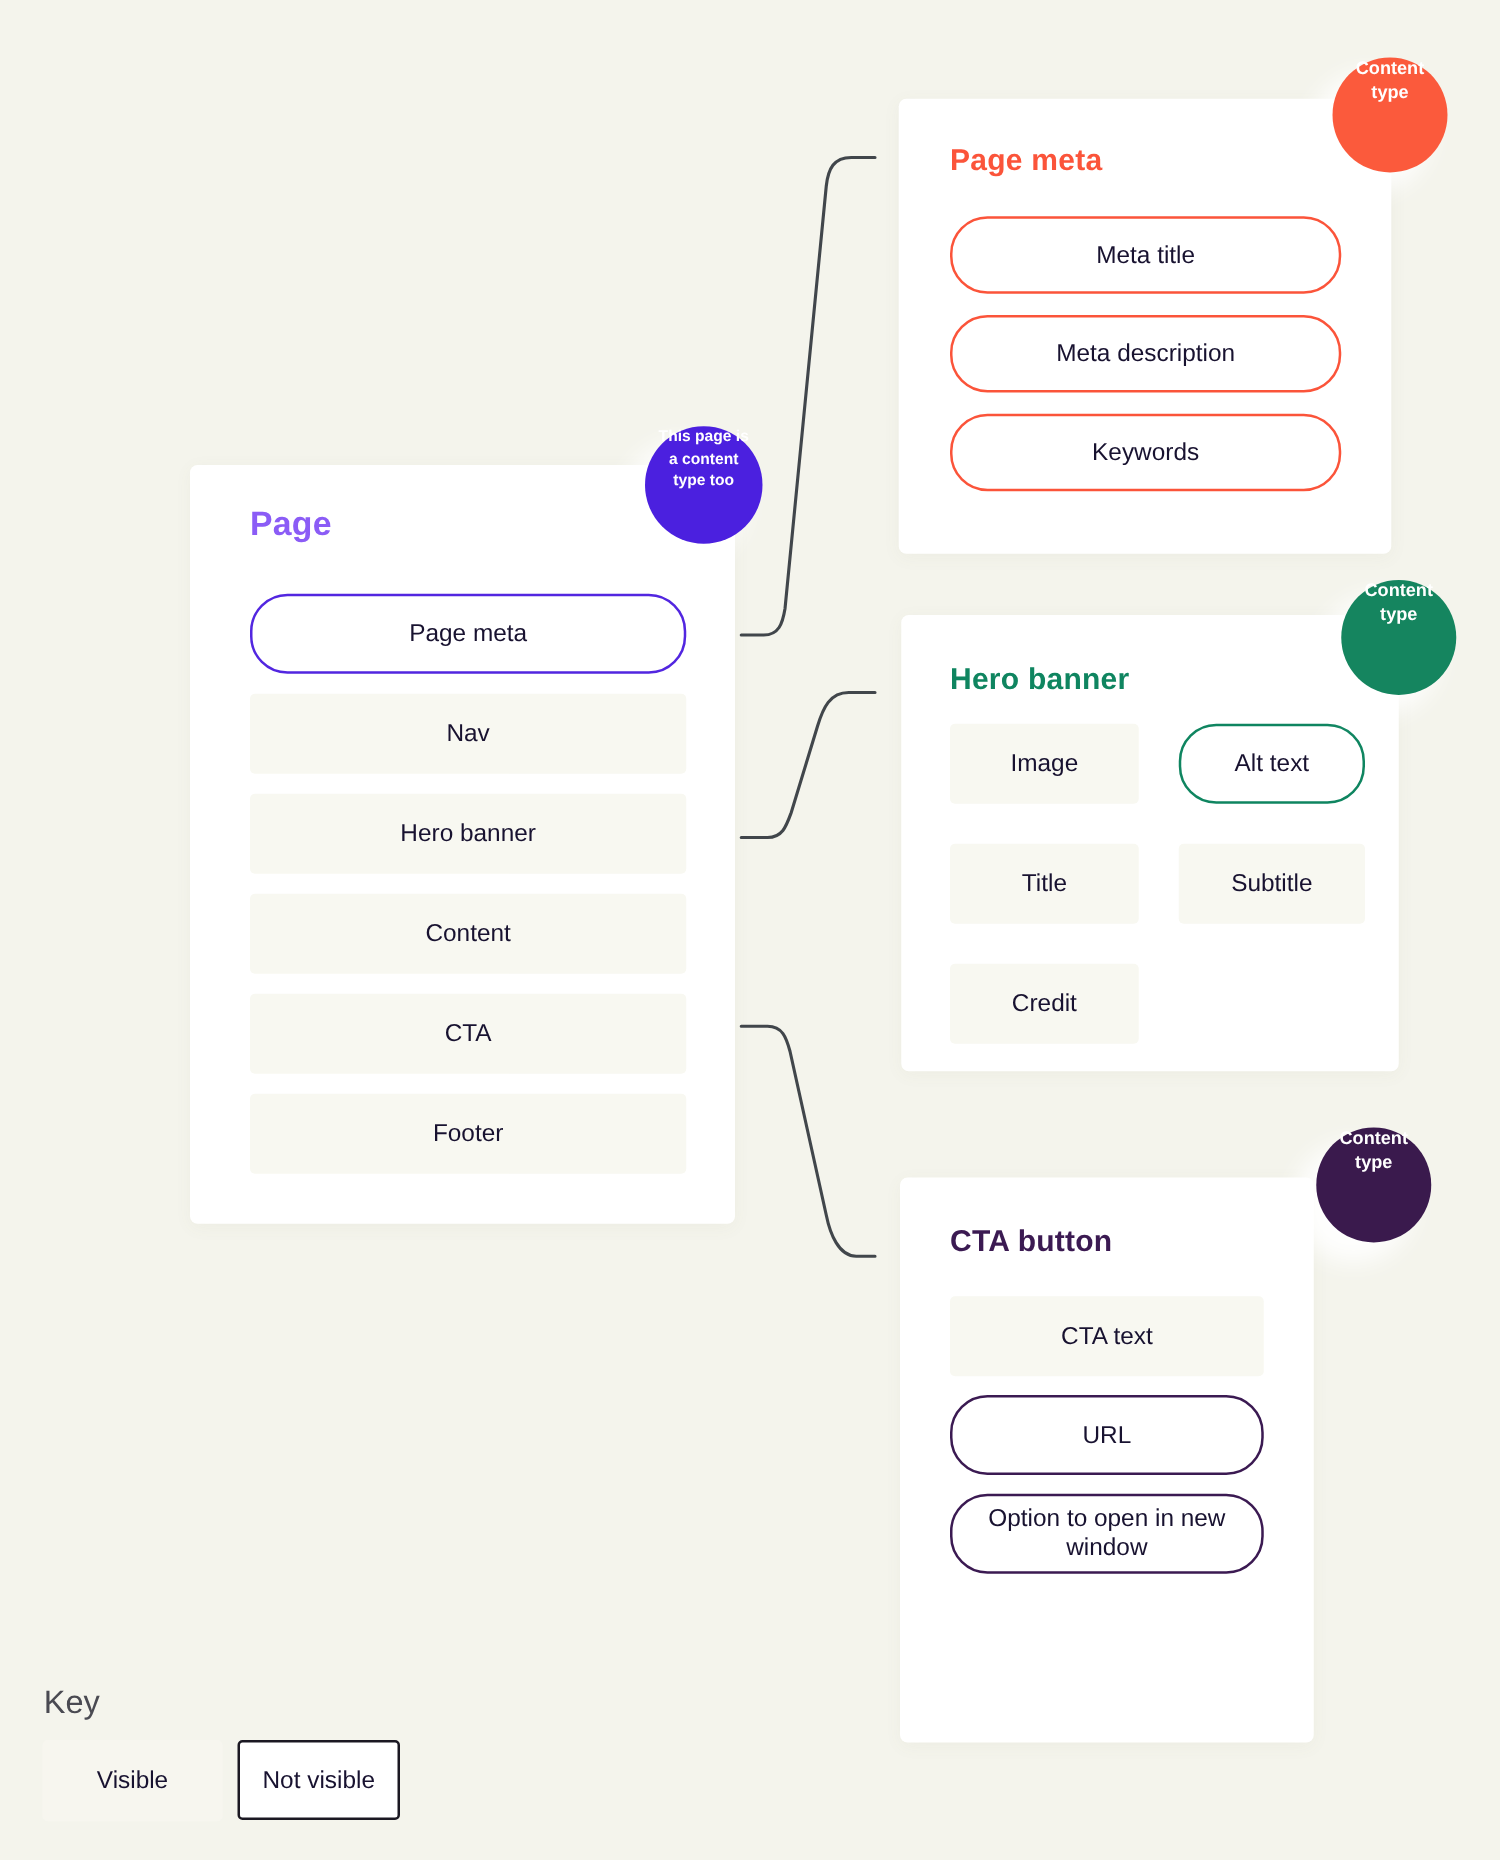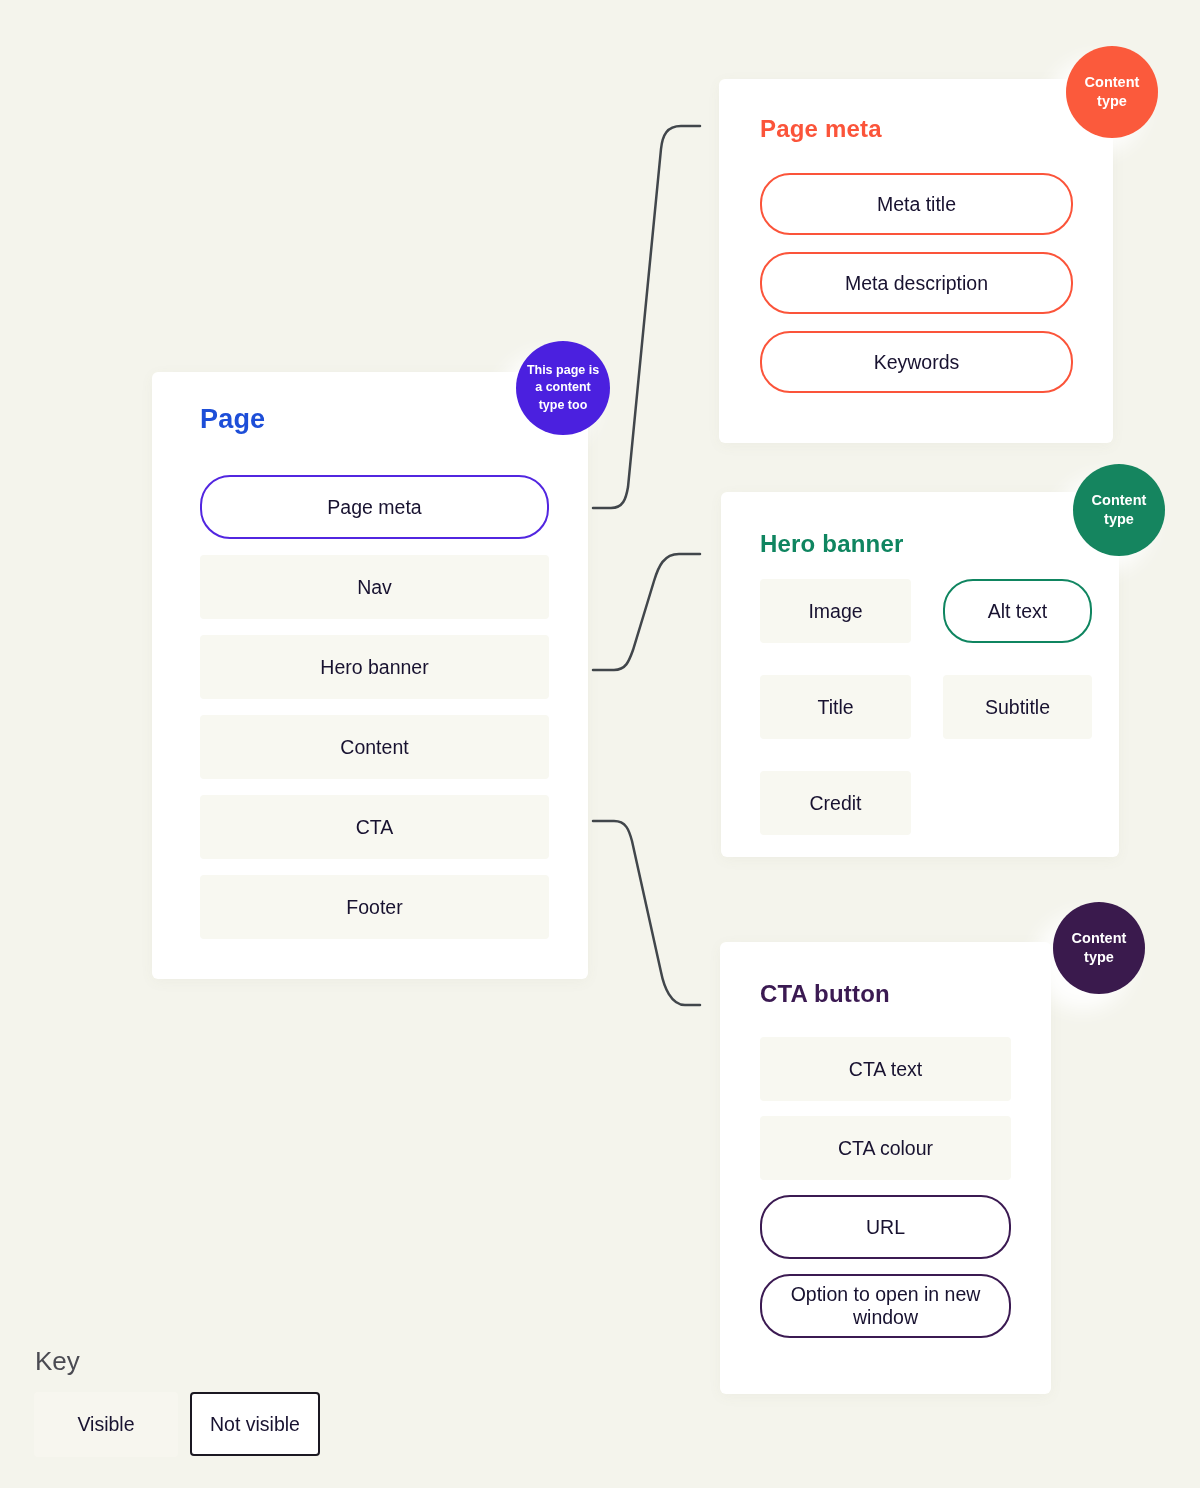--- a/index.html
+++ b/index.html
@@ -28,21 +28,21 @@
     display:flex; align-items:center; justify-content:center;
     border-radius:4px;
     font-size:19.5px; font-weight:500; color:#181230;
     text-align:center;
   }
   .box.filled   { background:#f8f8f1; }
   .box.outlined { background:#ffffff;border-radius:30px; }
 
   
   .page-card { left:152px; top:372px; width:436px; height:607px; padding:32px 39px 0 48px; }
-  .page-card .card-title { color:#1d4ed8; font-size:27px; margin-bottom:40px; }
+  .page-card .card-title { color:#8b5cf6; font-size:27px; margin-bottom:40px; }
   .page-card .stack { display:flex; flex-direction:column; gap:16px; }
   .page-card .box { height:64px; }
   .border-purple { border:2.5px solid #5226e0; }
 
   
   .page-meta-card { left:719px; top:79px; width:394px; height:364px; padding:36px 40px 0 41px; }
   .page-meta-card .card-title { color:#fb543a; margin-bottom:30px; }
   .page-meta-card .stack { display:flex; flex-direction:column; gap:17px; }
   .page-meta-card .box { height:62px; }
   .border-orange { border:2.5px solid #fb543a; }
@@ -58,21 +58,21 @@
   .cta-card { left:720px; top:942px; width:331px; height:452px; padding:38px 40px 0 40px; }
   .cta-card .card-title { color:#3b1a52; margin-bottom:29px; }
   .cta-card .stack { display:flex; flex-direction:column; gap:15px; }
   .cta-card .box { height:64px; }
   .border-plum { border:2.5px solid #3b1a52; }
 
   
   .bubble {
     position:absolute; z-index:3;
     width:92px; height:92px; border-radius:50%;
-    display:flex; align-items:center; justify-content:center;
+    display:flex; align-items:flex-start; justify-content:center;
     color:#ffffff; text-align:center;
     font-size:14.5px; font-weight:600; line-height:1.3;
     box-shadow:-16px 14px 20px 2px rgba(255,255,255,0.92);
   }
   .bubble span { display:block; width:62px; }
   .badge-orange { left:1066px; top:46px;  background:#fb5a3c; }
   .badge-green  { left:1073px; top:464px; background:#15855f; }
   .badge-plum   { left:1053px; top:902px; background:#3a1a4d; }
   .note-bubble  { left:516px;  top:341px; width:94px; height:94px;
                   background:#4b20df; font-size:12.5px; line-height:1.4; }
@@ -164,23 +164,20 @@
         </div>
     </div>
   </section>
 
   <section class="card cta-card">
     <h2 class="card-title">CTA button</h2>
     <div class="stack">
       <div class="box filled">
           <span>CTA text</span>
         </div>
-      <div class="box filled">
-          <span>CTA colour</span>
-        </div>
       <div class="box outlined border-plum">
           <span>URL</span>
         </div>
       <div class="box outlined border-plum">
           <span>Option to open in new window</span>
         </div>
     </div>
   </section>
 
   <div class="bubble note-bubble">

